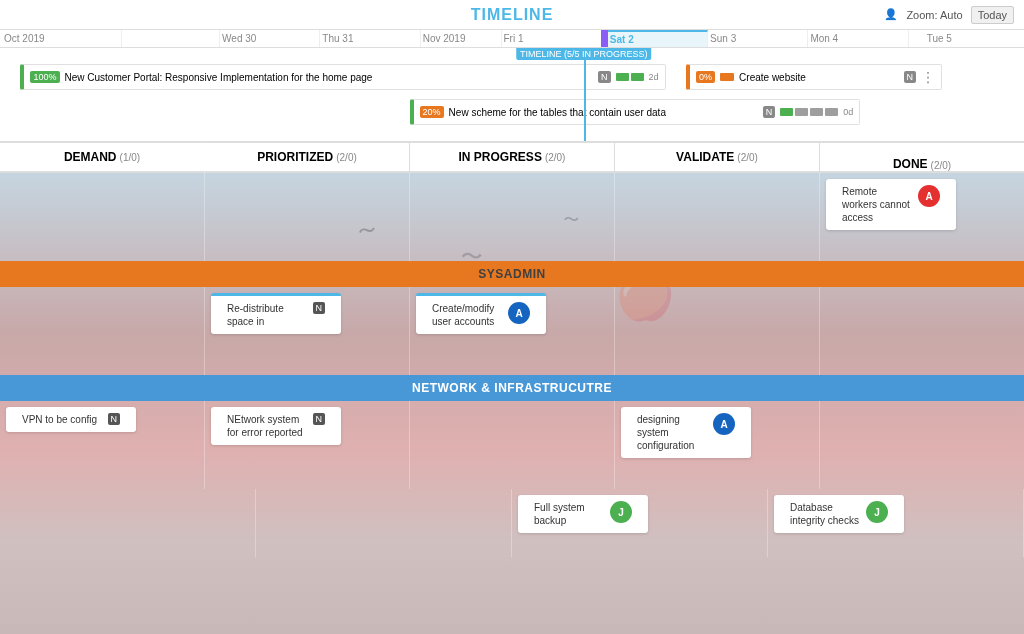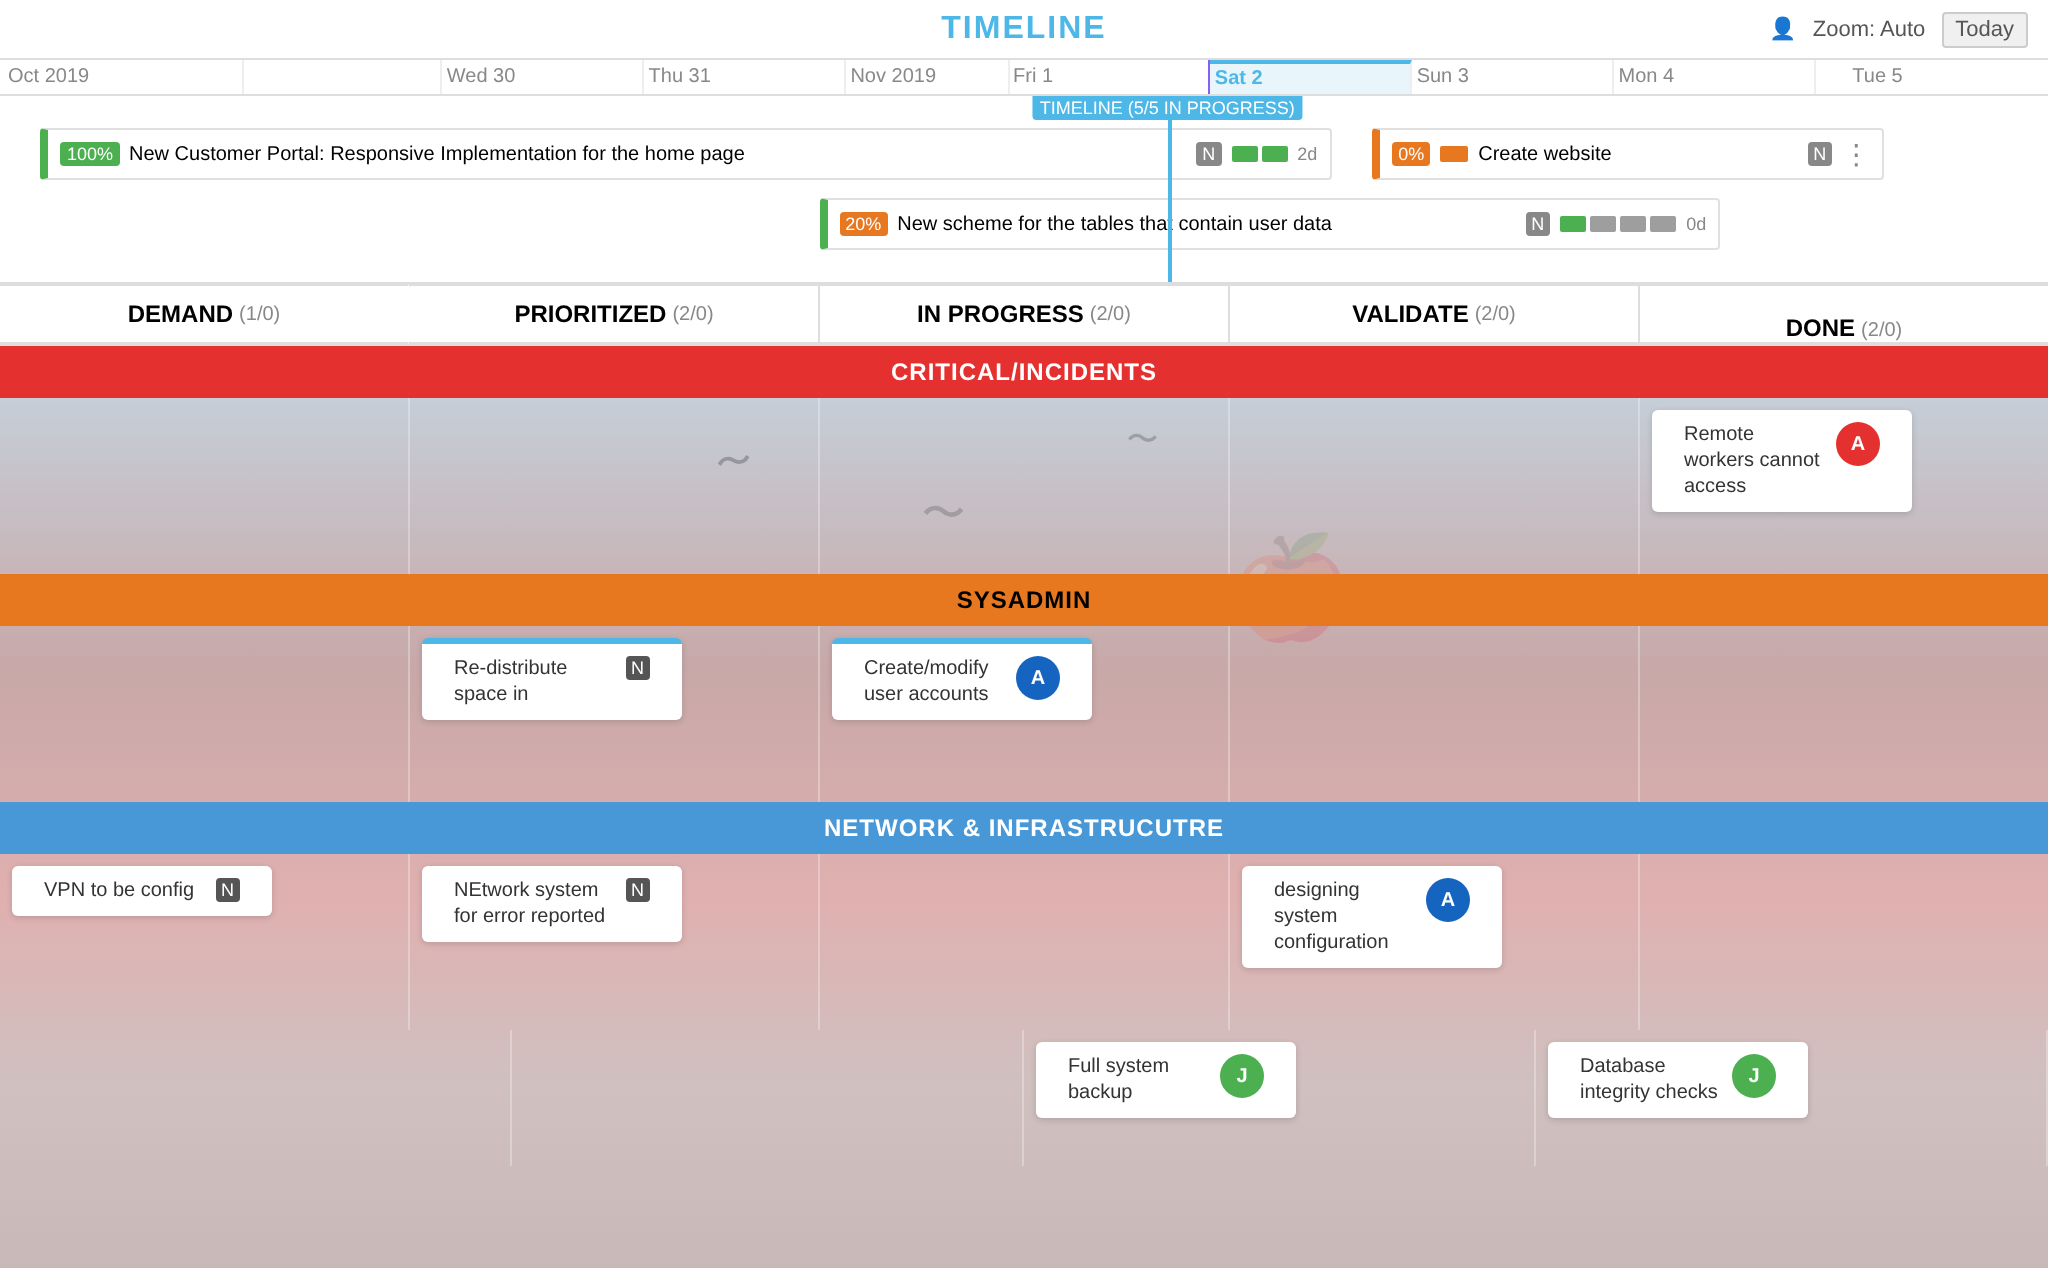--- a/index.html
+++ b/index.html
@@ -103,21 +103,21 @@
     <div style="flex:0.5; border-right:1px solid #eee;"></div>
     <div style="flex:0.5; font-size:10px; color:#888; padding-left:2px; display:flex; align-items:center; border-right:1px solid #eee;">
         <span>Wed 30</span>
       </div>
     <div style="flex:0.5; font-size:10px; color:#888; padding-left:2px; display:flex; align-items:center; border-right:1px solid #eee;">
         <span>Thu 31</span>
       </div>
     <div style="flex:0.4; font-size:10px; color:#888; padding-left:2px; display:flex; align-items:center; border-right:1px solid #eee;">
         <span>Nov 2019</span>
       </div>
-    <div style="flex:0.5; font-size:10px; color:#888; padding-left:2px; display:flex; align-items:center; border-right:1px solid #8b5cf6;">
+    <div style="flex:0.5; font-size:10px; color:#888; padding-left:2px; display:flex; align-items:center; border-right:7px solid #8b5cf6;">
         <span>Fri 1</span>
       </div>
     <div style="flex:0.5; font-size:10px; color:#4db8e8; font-weight:bold; padding-left:2px; display:flex; align-items:center; border-right:1px solid #eee; border-top:2px solid #4db8e8; background:#e8f6fc;">
         <span>Sat 2</span>
       </div>
     <div style="flex:0.5; font-size:10px; color:#888; padding-left:2px; display:flex; align-items:center; border-right:1px solid #eee;">
         <span>Sun 3</span>
       </div>
     <div style="flex:0.5; font-size:10px; color:#888; padding-left:2px; display:flex; align-items:center; border-right:1px solid #eee;">
         <span>Mon 4</span>
@@ -197,39 +197,36 @@
     <div style="position:absolute; top:0; left:0; right:0; bottom:0; background: linear-gradient(180deg, #c5d5e0 0%, #c8a8a8 35%, #e0b0b0 60%, #d0c0c0 80%, #c8b8b8 100%); z-index:0;"></div>
 
     <div style="position:absolute; top:10%; left:35%; font-size:18px; color:rgba(80,80,90,0.4); z-index:1; transform:rotate(-10deg);">〜</div>
     <div style="position:absolute; top:15%; left:45%; font-size:22px; color:rgba(80,80,90,0.3); z-index:1;">〜</div>
     <div style="position:absolute; top:8%; left:55%; font-size:16px; color:rgba(80,80,90,0.35); z-index:1;">〜</div>
     <div style="position:absolute; top:20%; left:60%; font-size:50px; color:rgba(80,80,90,0.15); z-index:1;">🍎</div>
 
     <div style="position:relative; z-index:2;">
 
       <div>
-        <div style="height:26px; background:#e53030; display:flex; align-items:center; justify-content:center; color:white; font-size:12px; font-weight:bold; letter-spacing:0.5px;">
-          <span>CRITICAL/INCIDENTS</span>
-        </div>
         <div style="display:flex; height:88px;">
           <div style="flex:1; border-right:1px solid rgba(255,255,255,0.3); padding:6px;"></div>
           <div style="flex:1; border-right:1px solid rgba(255,255,255,0.3); padding:6px;"></div>
           <div style="flex:1; border-right:1px solid rgba(255,255,255,0.3); padding:6px;"></div>
           <div style="flex:1; border-right:1px solid rgba(255,255,255,0.3); padding:6px;"></div>
           <div style="flex:1; padding:6px;">
             <div class="card">
               <span class="card-text">Remote workers cannot access</span>
               <div class="card-avatar red">A</div>
             </div>
           </div>
         </div>
       </div>
 
       <div>
-        <div style="height:26px; background:#e87820; display:flex; align-items:center; justify-content:center; color:#000000; font-size:12px; font-weight:bold; letter-spacing:0.5px;">
+        <div style="height:26px; background:#e87820; display:flex; align-items:center; justify-content:center; color:#404040; font-size:12px; font-weight:bold; letter-spacing:0.5px;">
           <span>SYSADMIN</span>
         </div>
         <div style="display:flex; height:88px;">
           <div style="flex:1; border-right:1px solid rgba(255,255,255,0.3); padding:6px;"></div>
           <div style="flex:1; border-right:1px solid rgba(255,255,255,0.3); padding:6px;">
             <div class="card card-border-top-blue">
               <span class="card-text">Re-distribute space in</span>
               <span class="card-tag">N</span>
             </div>
           </div>

